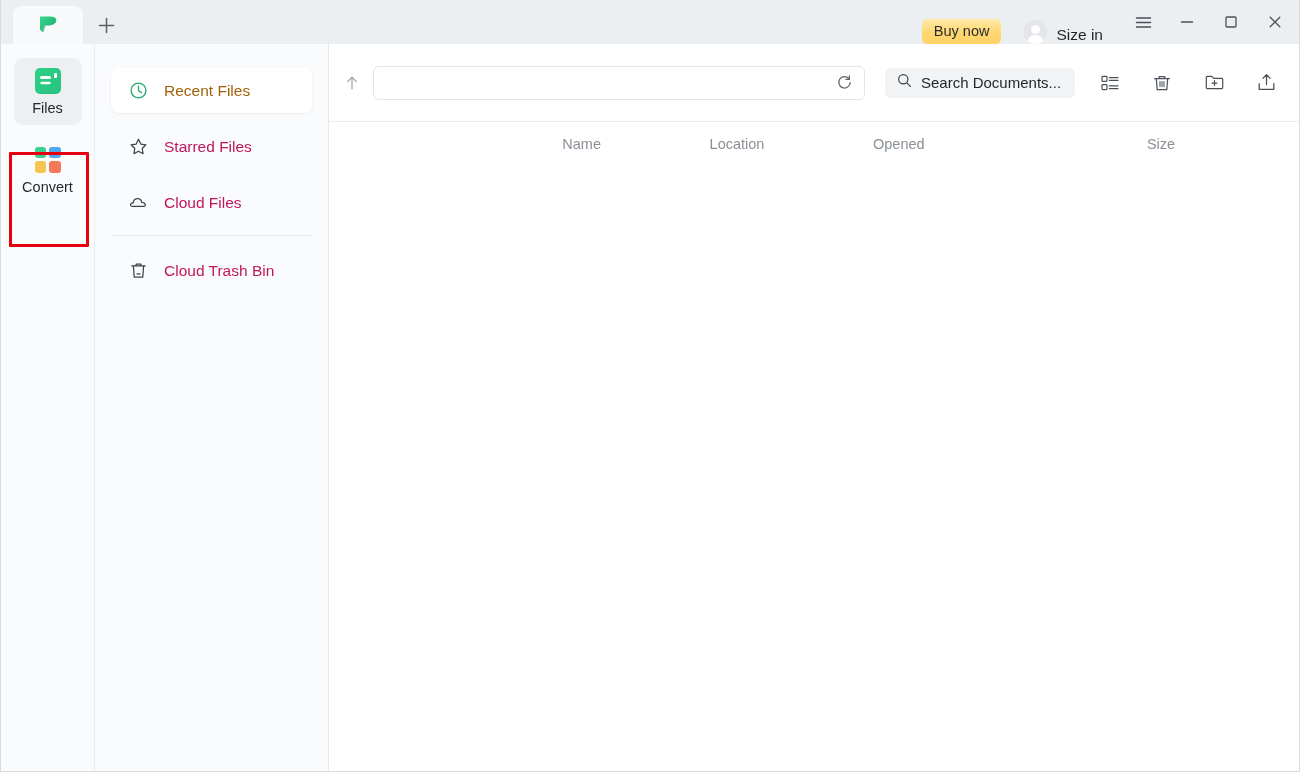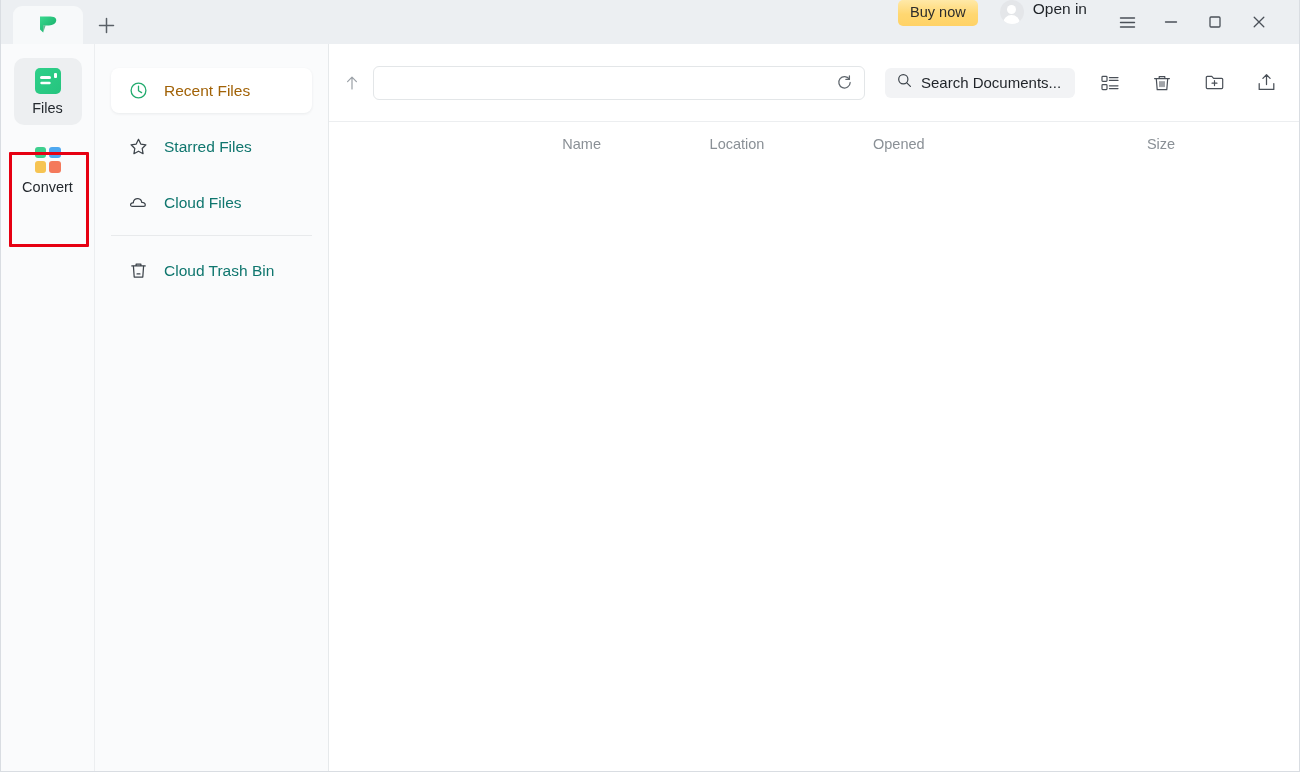--- a/index.html
+++ b/index.html
@@ -67,23 +67,23 @@
     justify-content: center;
     cursor: pointer;
   }
   .tab-new svg { display: block; }
 
   .titlebar-right {
     position: absolute;
     right: 0; top: 0;
     height: 44px;
     display: flex;
-    align-items: flex-start;
+    align-items: flex-end;
     gap: 0px;
-    padding-right: 20px;
+    padding-right: 4px;
   }
 
   .buy-now {
     background: linear-gradient(180deg, #ffe9a8 0%, #ffd771 55%, #ffd266 100%);
     color: #2c2c2c;
     font-size: 14.5px;
     padding: 5px 12px 6px 12px;
     border-radius: 5px;
     margin-right: 22px;
     cursor: pointer;
@@ -257,21 +257,21 @@
     padding-left: 18px;
     gap: 16px;
     cursor: pointer;
   }
   .nav-item.active {
     background: #ffffff;
     box-shadow: 0 1px 3px rgba(20,30,40,0.07);
   }
   .nav-label {
     font-size: 15.5px;
-    color: #0f766e;
+    color: #be185d;
     line-height: 1;
   }
   .nav-item.active .nav-label { color: #a16207; }
   .nav-icon { width: 19px; height: 19px; display: flex; align-items: center; justify-content: center; }
   .nav-icon svg { display: block; }
 
   .nav-gap { height: 11px; }
 
   .nav-divider {
     height: 1px;
@@ -445,21 +445,21 @@
     </div>
 
     <div class="titlebar-right">
       <button class="buy-now">Buy now</button>
 
       <span class="avatar">
         <span class="head"></span>
           <span class="body"></span>
       </span>
 
-      <span class="login-text">Open in</span>
+      <span class="login-text">Size in</span>
 
       <span class="win-btn">
         <svg width="19" height="19" viewBox="0 0 19 19">
           <path d="M2.5 5 H16.5 M2.5 9.5 H16.5 M2.5 14 H16.5" stroke="#4a5058" stroke-width="1.4" stroke-linecap="round"></path>
         </svg>
       </span>
 
       <span class="win-btn">
         <svg width="18" height="18" viewBox="0 0 18 18">
           <path d="M3.5 9 H14.5" stroke="#4a5058" stroke-width="1.3" stroke-linecap="round"></path>

